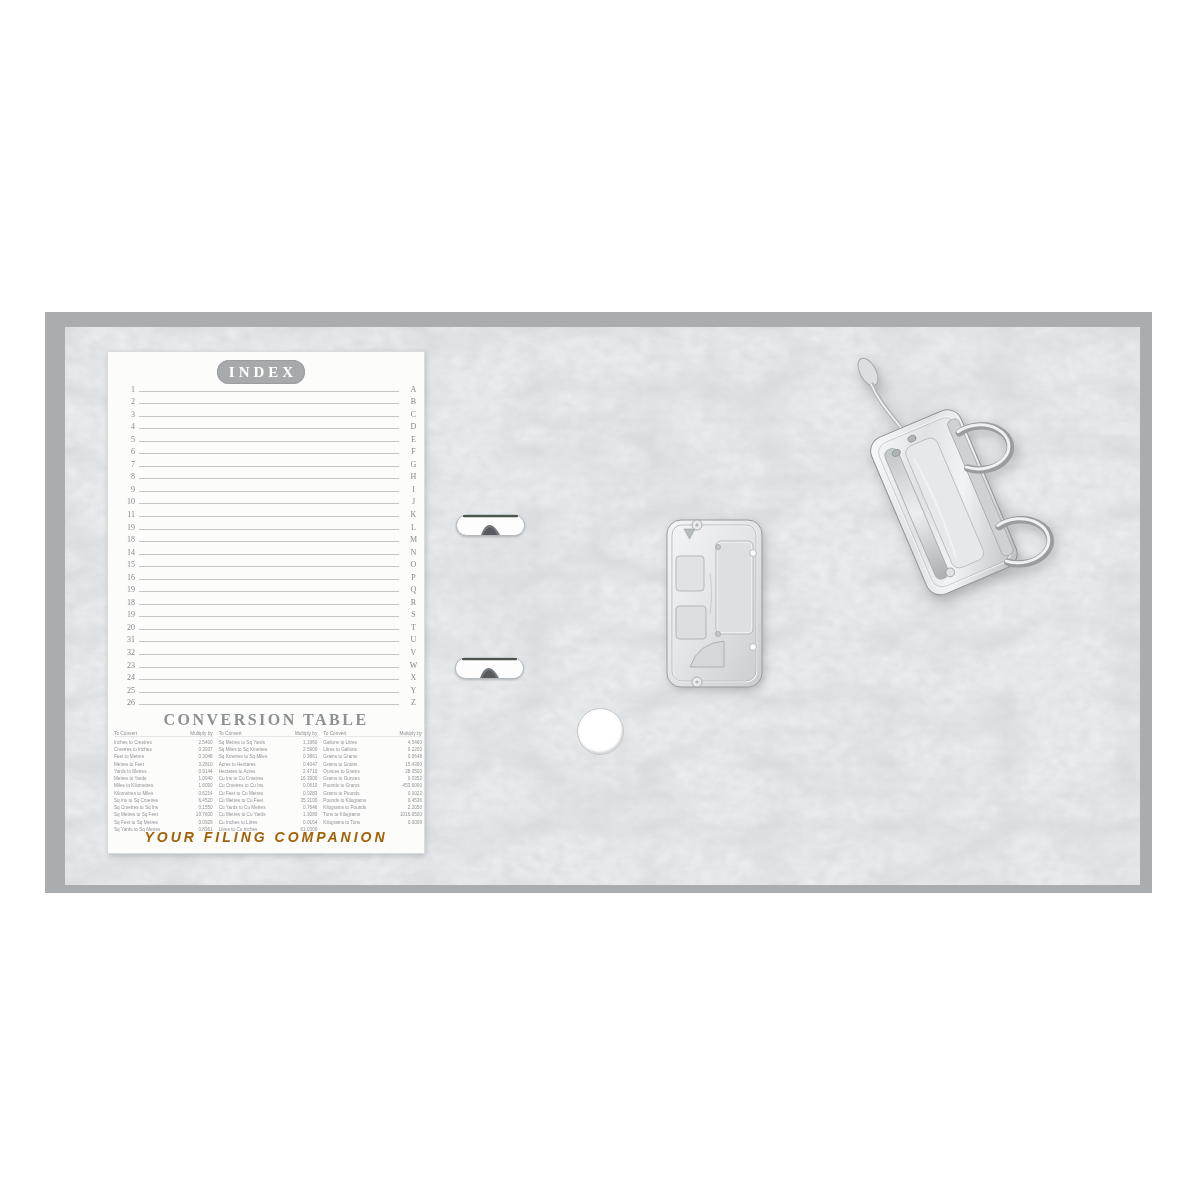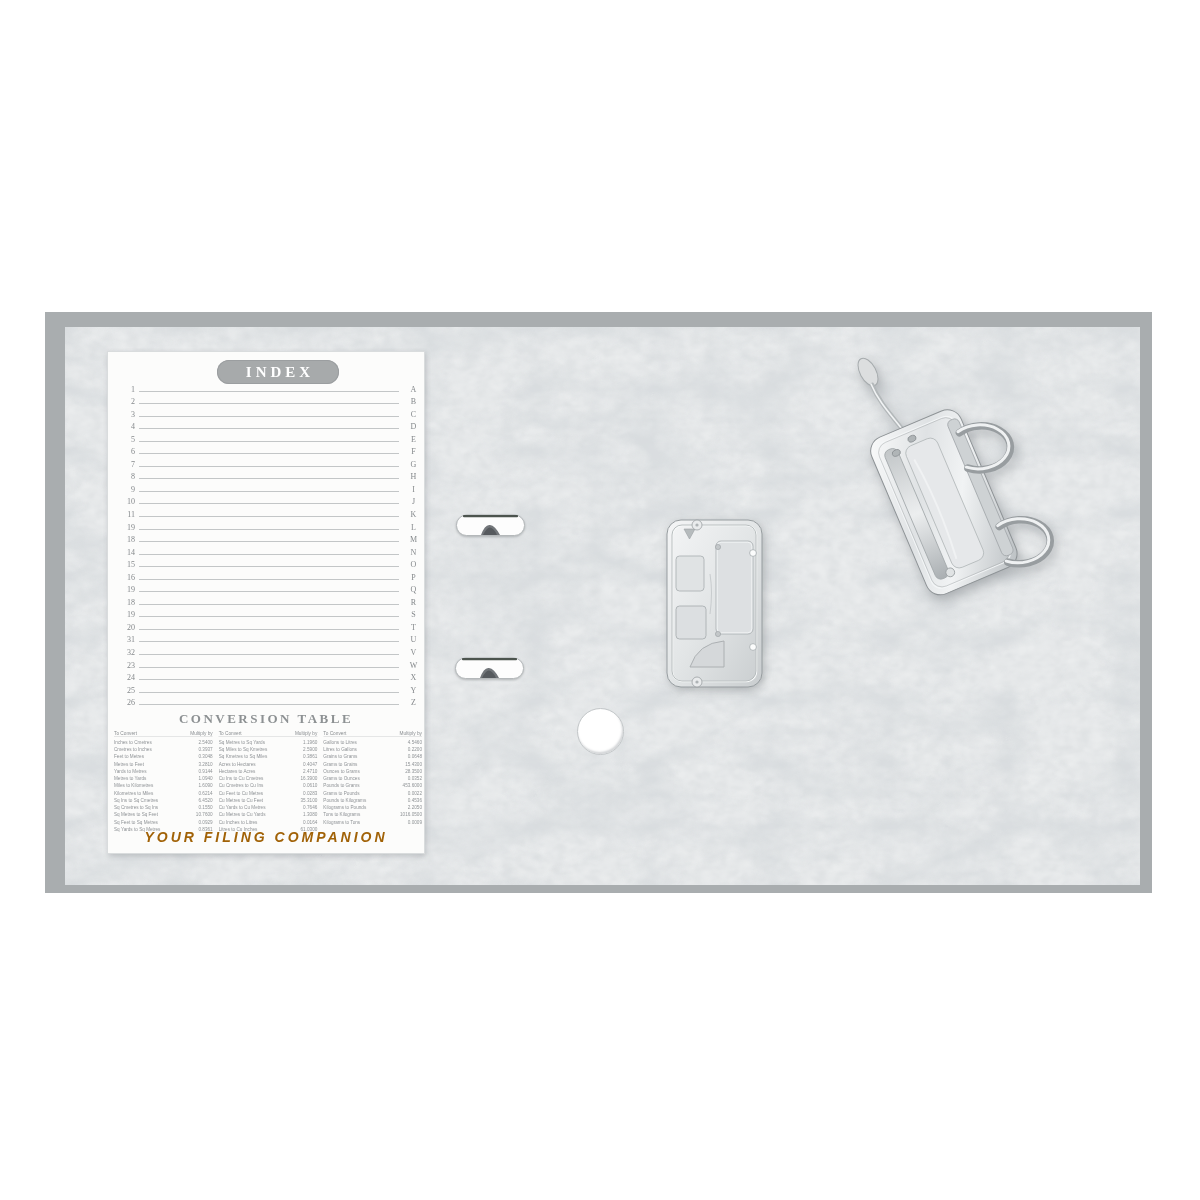--- a/index.html
+++ b/index.html
@@ -5,34 +5,34 @@
   html,body{margin:0;padding:0;background:#ffffff;}
   .stage{position:relative;width:1200px;height:1200px;background:#ffffff;overflow:hidden;
          font-family:"Liberation Sans",sans-serif;}
   
   .binder{position:absolute;left:45px;top:312px;width:1107px;height:581px;background:#a9adaf;}
   .texture{position:absolute;left:20px;top:15px;right:12px;bottom:8px;background:#eaeced;overflow:hidden;}
   .texture svg{display:block;width:100%;height:100%;}
   
   .index-card{position:absolute;left:107px;top:351px;width:318px;height:503px;background:#fcfcfb;
               border:1px solid #d9dcdd;box-sizing:border-box;box-shadow:1px 2px 5px rgba(70,75,80,.22);}
-  .index-badge{position:absolute;left:109px;top:8px;width:122px;height:24px;background:#a7aaab;
+  .index-badge{position:absolute;left:109px;top:8px;width:88px;height:24px;background:#a7aaab;
                border-radius:12px;display:flex;align-items:center;justify-content:center;
                box-shadow:inset 0 0 0 1px #9b9ea0;}
   .index-badge span{font-family:"Liberation Serif",serif;font-weight:bold;font-size:15px;
                     letter-spacing:4px;color:#ffffff;padding-left:4px;}
   .index-rows{position:absolute;left:0;top:29px;width:100%;}
   .index-row{display:flex;align-items:flex-end;height:12.56px;padding:0 3px 0 10px;box-sizing:border-box;}
   .index-row .num{width:17px;text-align:right;font-family:"Liberation Serif",serif;font-size:8px;
                   color:#84888b;line-height:9px;}
   .index-row .rule{flex:1;border-bottom:1px solid rgba(138,144,148,.5);margin:0 7px 2px 4px;height:1px;}
   .index-row .ltr{width:15px;text-align:center;font-family:"Liberation Serif",serif;font-size:8px;
                   color:#84888b;line-height:9px;}
   .conv-title{position:absolute;left:0;top:359px;width:100%;text-align:center;
-              font-family:"Liberation Serif",serif;font-size:13px;font-weight:bold;
+              font-family:"Liberation Serif",serif;font-size:16px;font-weight:bold;
               letter-spacing:2.5px;color:#8d9193;}
   .conv-scale{position:absolute;left:6px;top:378px;width:616px;transform:scale(.5);
               transform-origin:top left;}
   .conv-groups{display:flex;gap:12px;}
   .conv-group{flex:1;}
   .conv-head{display:flex;justify-content:space-between;font-size:9.5px;color:#8a8e91;
              border-bottom:1px solid rgba(150,155,158,.45);padding-bottom:2px;margin-bottom:3px;}
   .conv-row{display:flex;justify-content:space-between;font-size:9.3px;line-height:14.55px;color:#8f9396;}
   .conv-row .cl{white-space:nowrap;}
   .conv-row .cv{text-align:right;}

